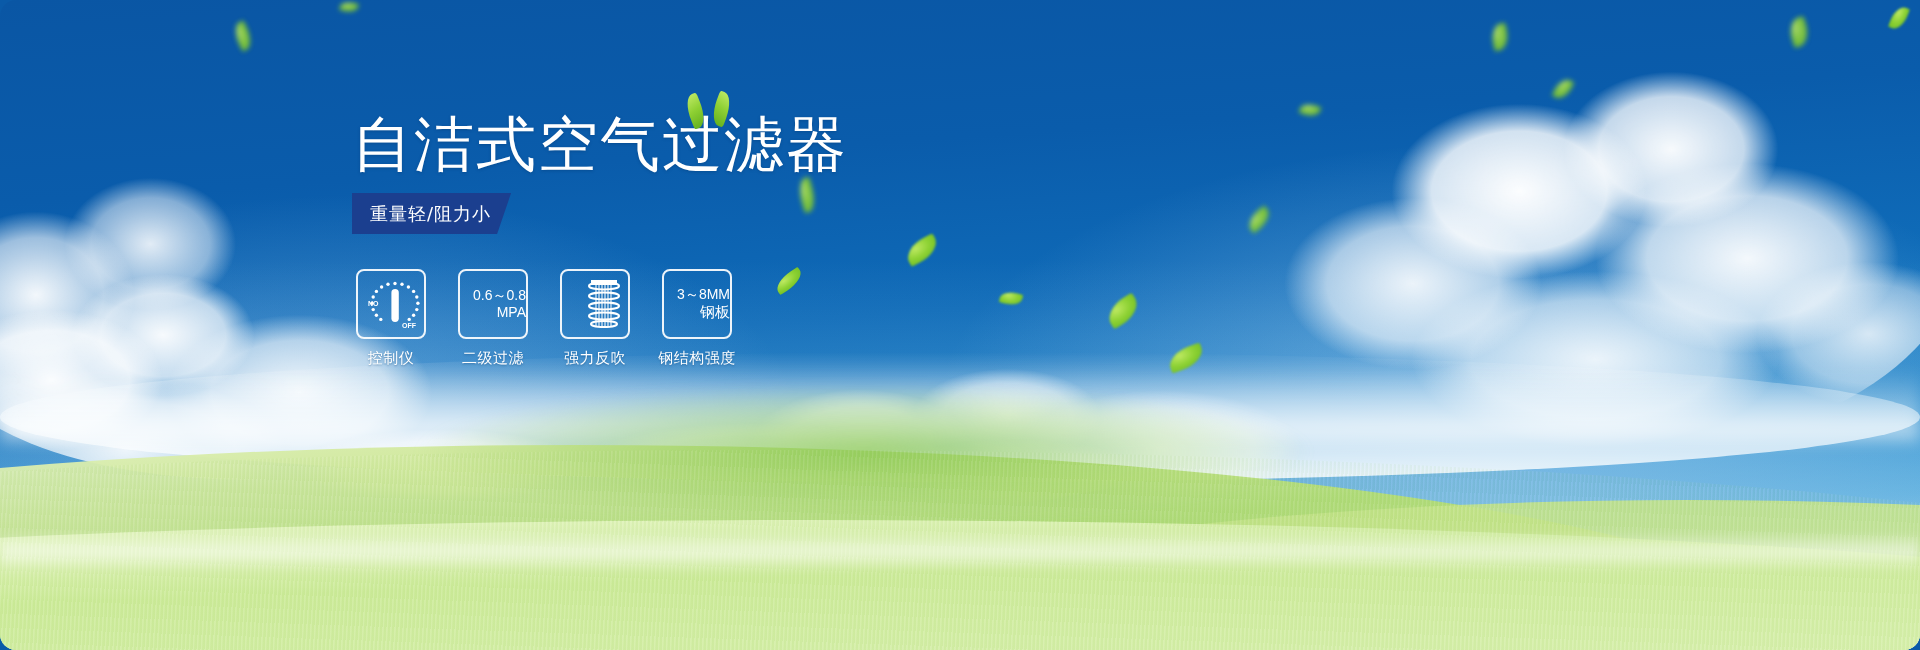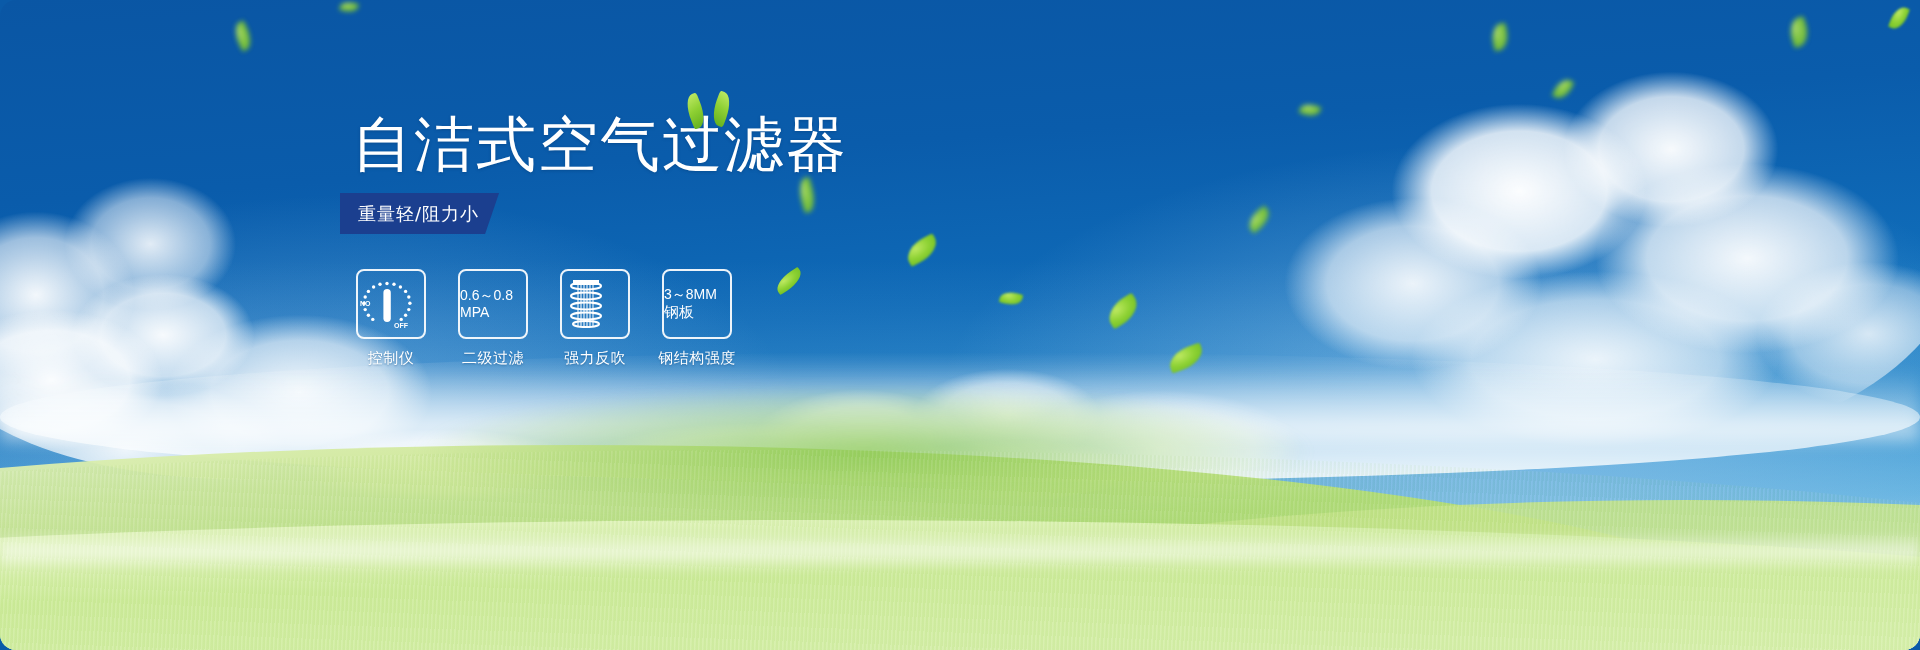--- a/index.html
+++ b/index.html
@@ -151,21 +151,21 @@
     position:absolute;
     width:15px; height:34px;
     background:linear-gradient(165deg,#c3ec6a 0%,#8ed033 48%,#5fae1c 100%);
     border-radius:70% 10% 70% 10%;
   }
   .tl-a { left:688px; top:94px;  transform:rotate(-22deg); }
   .tl-b { left:714px; top:92px;  transform:rotate(20deg) scaleX(-1); }
 
   
   .badges {
-    position:absolute; left:340px; top:193px;
+    position:absolute; left:352px; top:193px;
     display:flex; align-items:stretch; height:41px;
   }
   .badge {
     display:flex; align-items:center; justify-content:center;
     font-size:18px; letter-spacing:1px;
     font-family:"DejaVu Sans","Liberation Sans",sans-serif;
   }
   .badge-dark {
     background:#1b3f8f;
     color:#ffffff;
@@ -186,21 +186,21 @@
   .features {
     position:absolute; left:352px; top:269px;
     display:flex; gap:24px;
   }
   .feature { width:78px; display:flex; flex-direction:column; align-items:center; }
   .feature-box {
     width:70px; height:70px;
     border:2px solid rgba(255,255,255,.92);
     border-radius:8px;
     display:flex; flex-direction:column;
-    align-items:flex-start; justify-content:center;
+    align-items:flex-end; justify-content:center;
     color:#ffffff;
     position:relative;
   }
   .feature-label {
     margin-top:10px;
     font-size:15px; color:#ffffff; letter-spacing:.5px;
     font-family:"DejaVu Sans","Liberation Sans",sans-serif;
     white-space:nowrap;
     text-shadow:0 1px 2px rgba(5,55,105,.4);
   }

